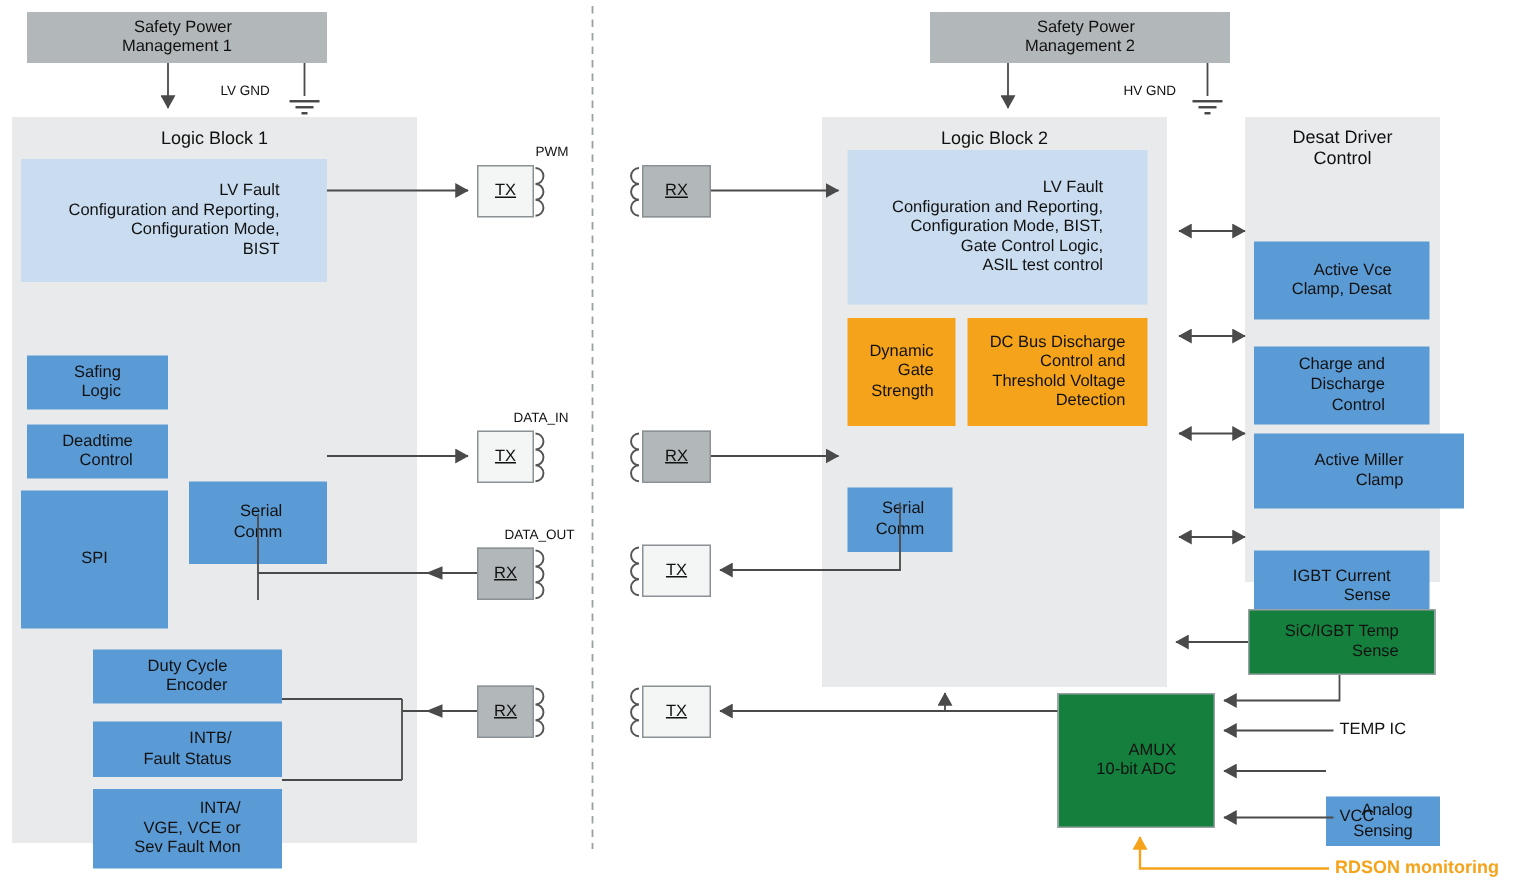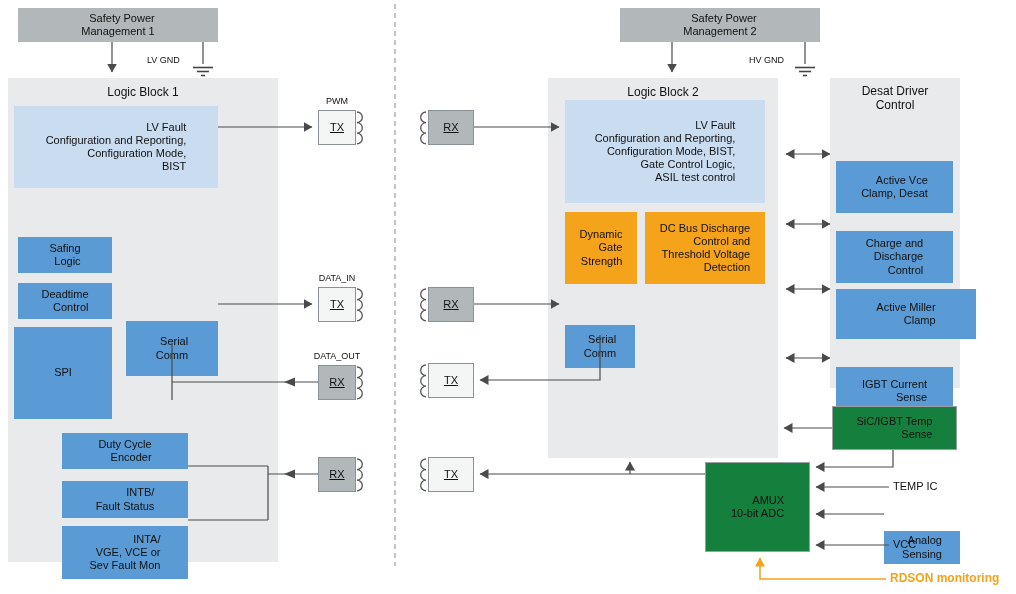--- a/index.html
+++ b/index.html
@@ -12,21 +12,21 @@
   .container { position:absolute; background:var(--container, #e8eaeb); }
   .lblue  { background:var(--light-blue, #c9dcf0); }
   .blue   { background:var(--blue, #5b9bd5);margin-top:33px; }
   .orangebg { background:var(--orange, #f5a31b); }
   .whitebox { background:#15803d; border:1px solid #9aa0a3; }
   .port { border:1px solid #8b9194; font-size:11px;text-decoration:underline; }
   .port.tx { background:#f4f5f5; }
   .port.rx { background:var(--gray, #b2b7ba); }
   .title { position:absolute; font-weight:normal; font-size:12px; color:#111;
            text-align:center; white-space:pre-line; line-height:1.2; }
-  .plabel { position:absolute; font-size:9px; color:#111; text-align:center; }
+  .plabel { position:absolute; font-size:9px; color:#111; text-align:right;margin-left:11px; }
   .txt { position:absolute; font-size:11px; color:#111; white-space:pre-line; }
   .gndlabel { position:absolute; font-size:9px; color:#111; text-align:left; }
   .rdson { position:absolute; font-size:12px; font-weight:bold; color:var(--orange, #f5a31b); }
   svg.layer { position:absolute; left:0; top:0; pointer-events:none; }
   .gnd line { stroke:#444; stroke-width:1.6; }
   .coil path { stroke:#555; stroke-width:1.3; fill:none; }
 </style>
 </head>
 <body>
 

